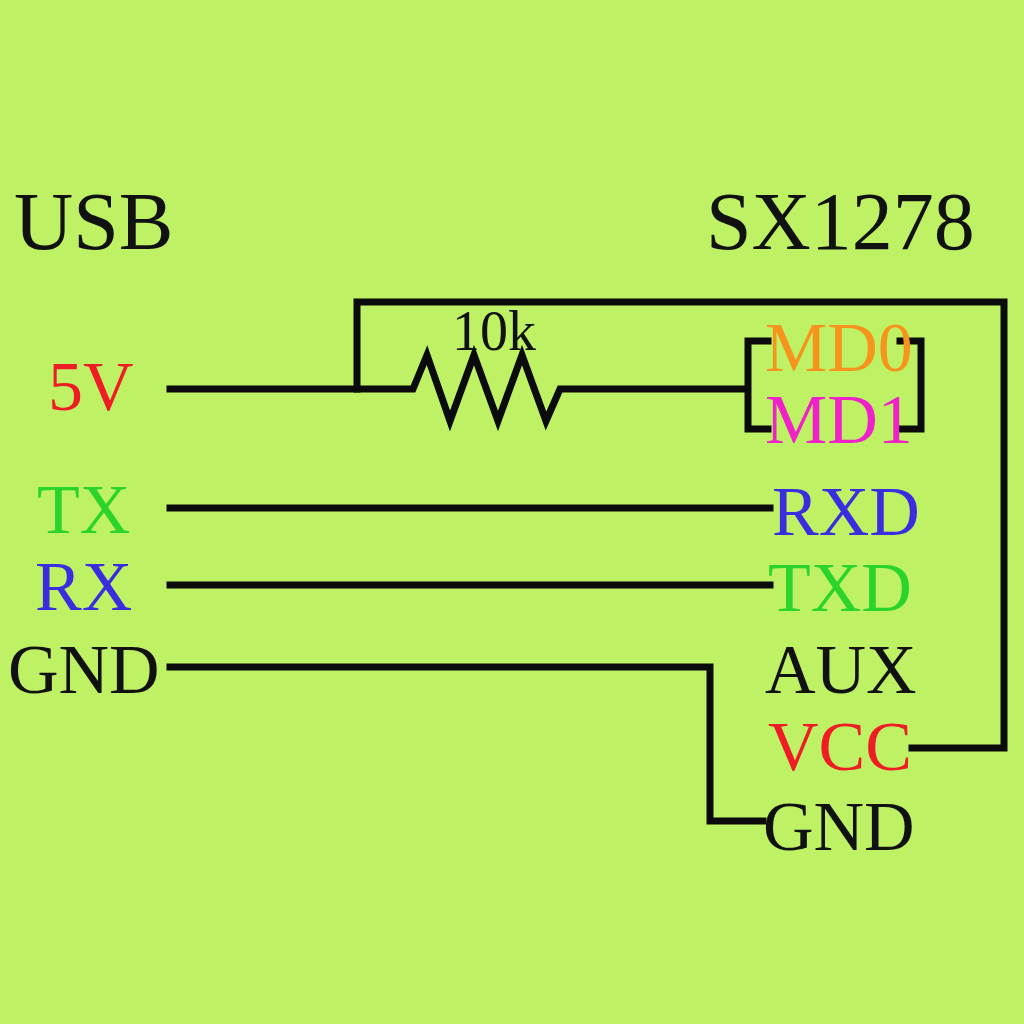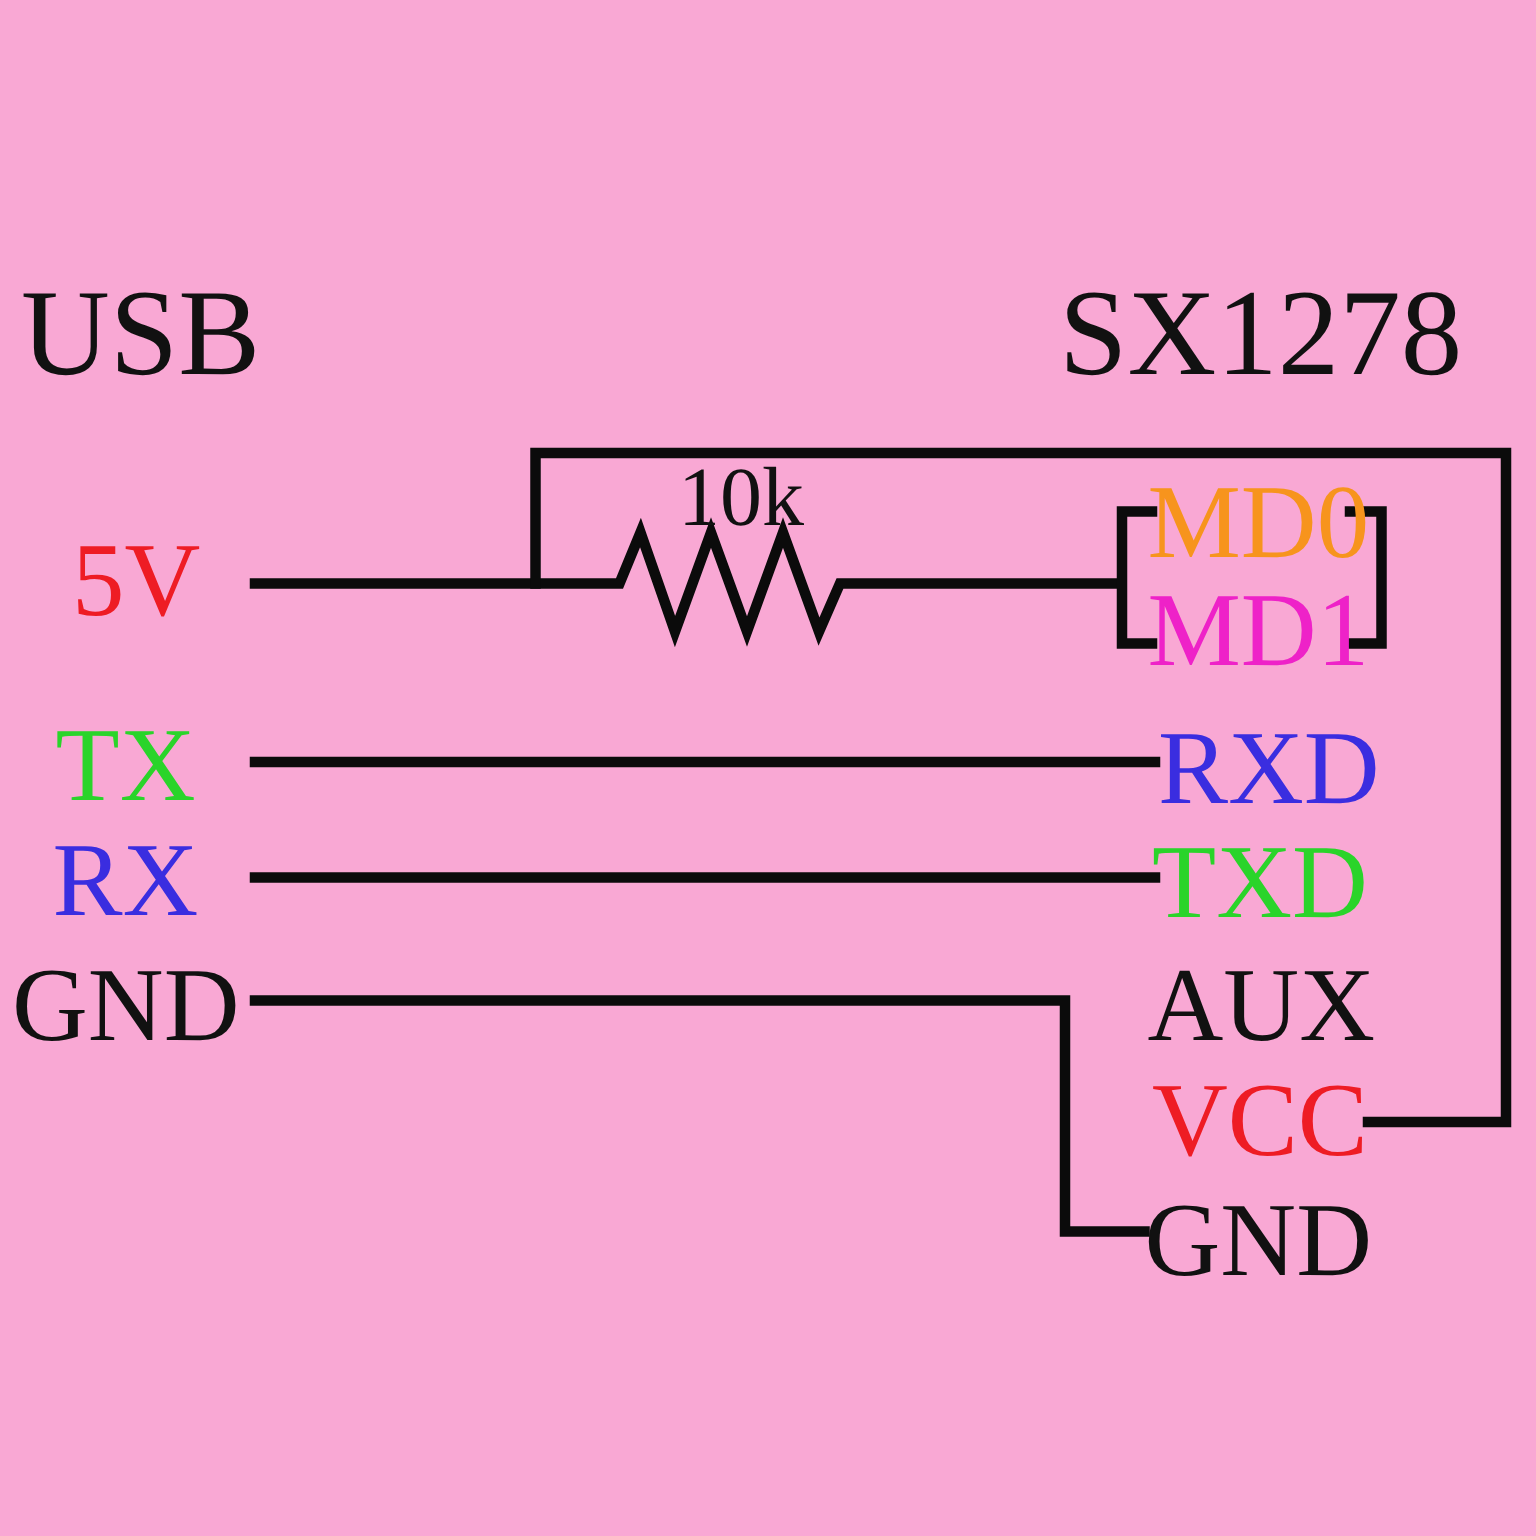--- a/index.html
+++ b/index.html
@@ -4,21 +4,21 @@
 <style>
   html, body {
     margin: 0;
     padding: 0;
     background: #ffffff;
   }
   .canvas {
     position: relative;
     width: 1024px;
     height: 1024px;
-    background: #f9a8d4;
+    background: #bef264;
     overflow: hidden;
     font-family: "Liberation Serif", "DejaVu Serif", serif;
   }
   svg {
     display: block;
   }
   .wire {
     fill: none;
     stroke: #0b0b0b;
     stroke-width: 7;

